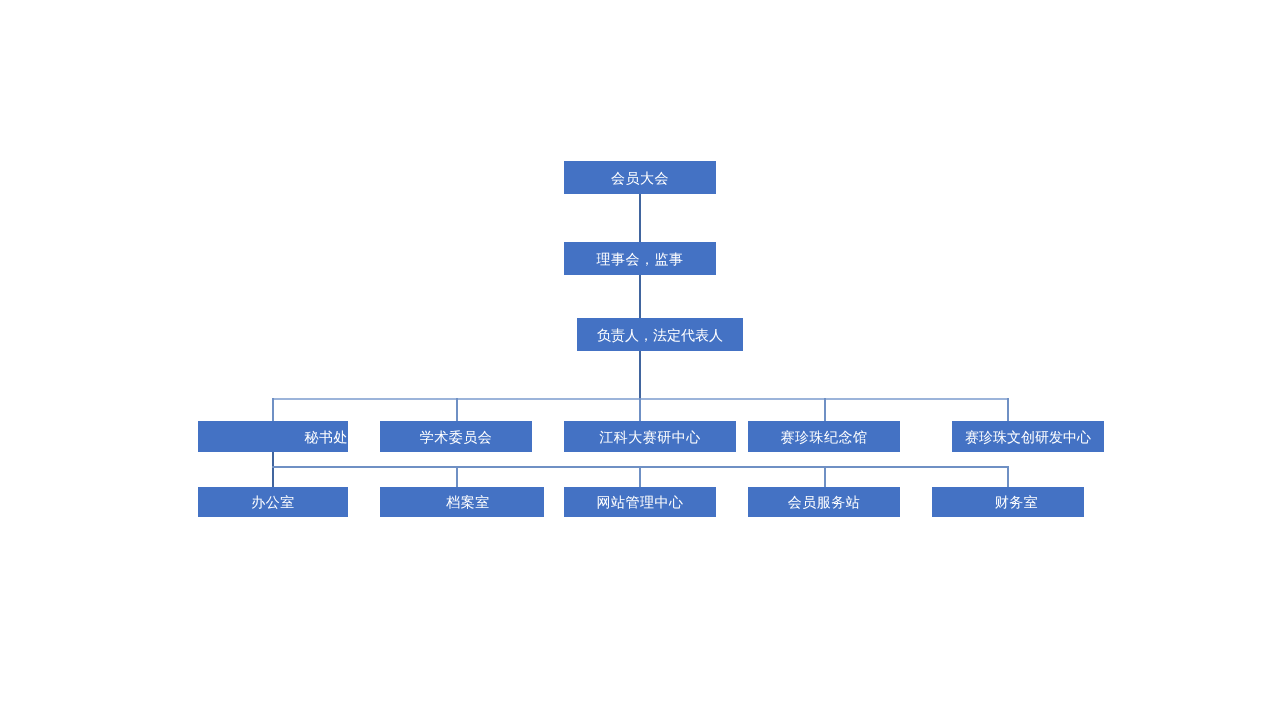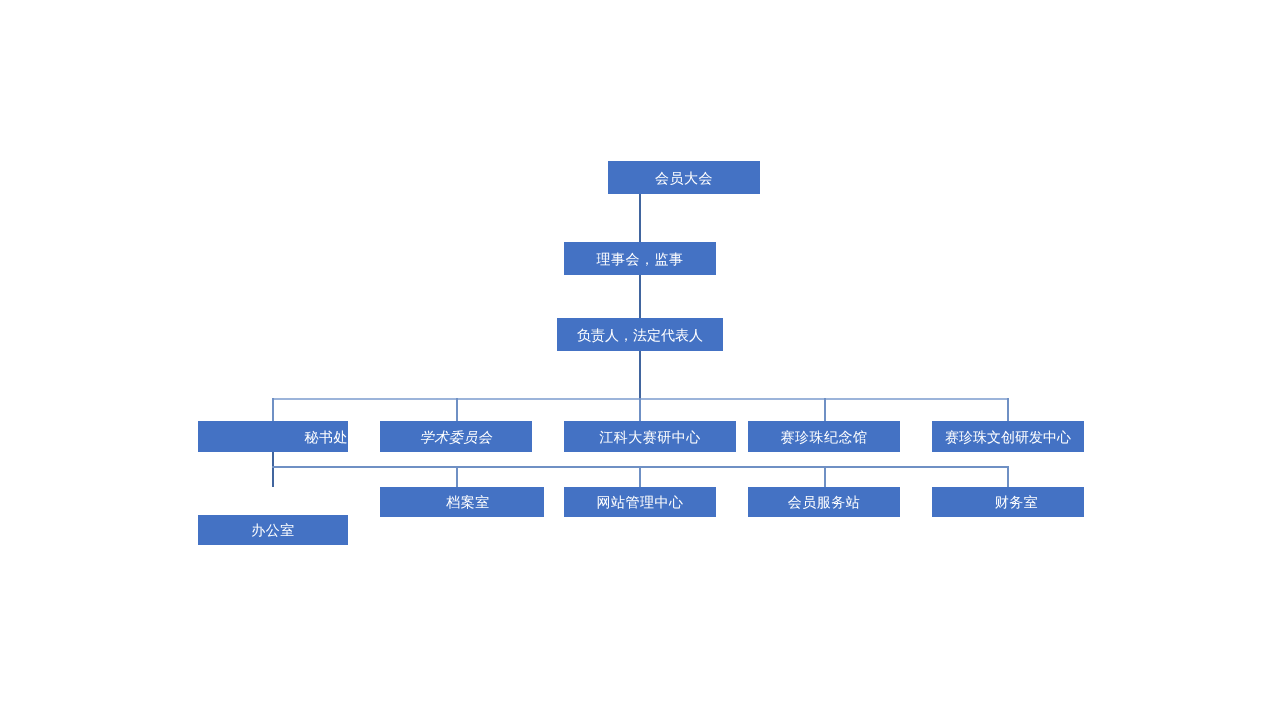--- a/index.html
+++ b/index.html
@@ -33,20 +33,21 @@
     justify-content: center;
     font-size: 14px;
     line-height: 1;
     letter-spacing: 0.5px;
     white-space: nowrap;
     overflow: hidden;
     font-weight: 400;
   }
   .node.tight {
     letter-spacing: 0px;
+    margin-left: 20px;
   }
 
   
   .conn {
     position: absolute;
     background: #41659e;
   }
   .conn.v {
     width: 2px;
   }
@@ -58,21 +59,21 @@
   }
   .conn.mid {
     background: #6f90c4;
   }
 </style>
 </head>
 <body>
 
 <div id="org-chart">
 
-  <div class="node" style="left:564px; top:161px; width:152px; height:33px;margin-left:44px;">
+  <div class="node" style="left:564px; top:161px; width:152px; height:33px;">
     <span>会员大会</span>
   </div>
 
   <div class="conn v" style="left:639px; top:194px; height:48px;"></div>
 
   <div class="node" style="left:564px; top:242px; width:152px; height:33px;">
     <span>理事会，监事</span>
   </div>
 
   <div class="conn v" style="left:639px; top:275px; height:43px;"></div>
@@ -88,21 +89,21 @@
   <div class="conn v mid" style="left:272px; top:398px; height:24px;"></div>
   <div class="conn v mid" style="left:456px; top:398px; height:24px;"></div>
   <div class="conn v mid" style="left:639px; top:398px; height:24px;"></div>
   <div class="conn v mid" style="left:824px; top:398px; height:24px;"></div>
   <div class="conn v mid" style="left:1007px; top:398px; height:24px;"></div>
 
   <div class="node" style="left:198px; top:421px; width:150px; height:31px;justify-content:flex-end;">
     <span>秘书处</span>
   </div>
 
-  <div class="node" style="left:380px; top:421px; width:152px; height:31px;font-style:italic;">
+  <div class="node" style="left:380px; top:421px; width:152px; height:31px;">
     <span>学术委员会</span>
   </div>
 
   <div class="node" style="left:564px; top:421px; width:172px; height:31px;">
     <span>江科大赛研中心</span>
   </div>
 
   <div class="node tight" style="left:932px; top:421px; width:152px; height:31px;">
     <span>赛珍珠文创研发中心</span>
   </div>
@@ -113,21 +114,21 @@
 
   <div class="conn v" style="left:272px; top:452px; height:35px;"></div>
 
   <div class="conn h mid" style="left:272px; top:466px; width:737px;"></div>
 
   <div class="conn v mid" style="left:456px; top:466px; height:21px;"></div>
   <div class="conn v mid" style="left:639px; top:466px; height:21px;"></div>
   <div class="conn v mid" style="left:824px; top:466px; height:21px;"></div>
   <div class="conn v mid" style="left:1007px; top:466px; height:21px;"></div>
 
-  <div class="node" style="left:198px; top:487px; width:150px; height:30px;margin-top:28px;">
+  <div class="node" style="left:198px; top:487px; width:150px; height:30px;">
     <span>办公室</span>
   </div>
 
   <div class="node" style="left:380px; top:487px; width:164px; height:30px;padding-left:12px;">
     <span>档案室</span>
   </div>
 
   <div class="node" style="left:564px; top:487px; width:152px; height:30px;">
     <span>网站管理中心</span>
   </div>

